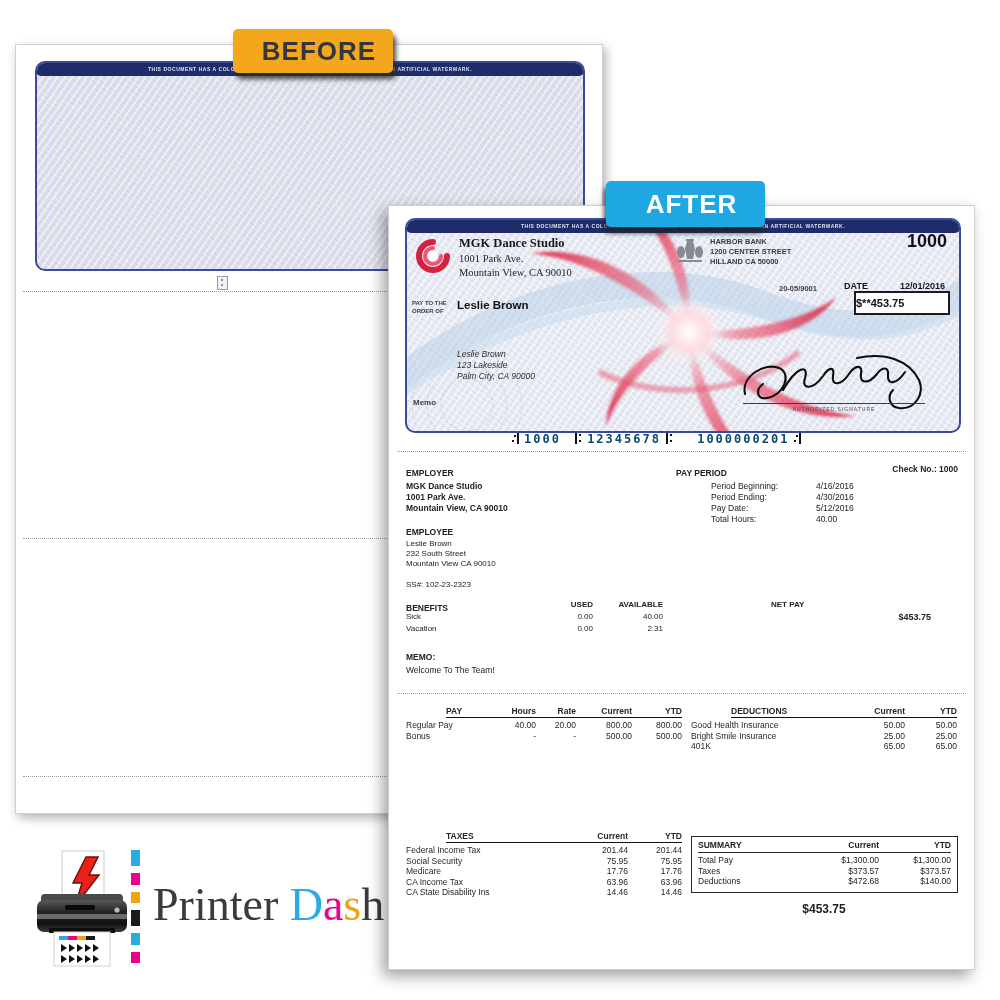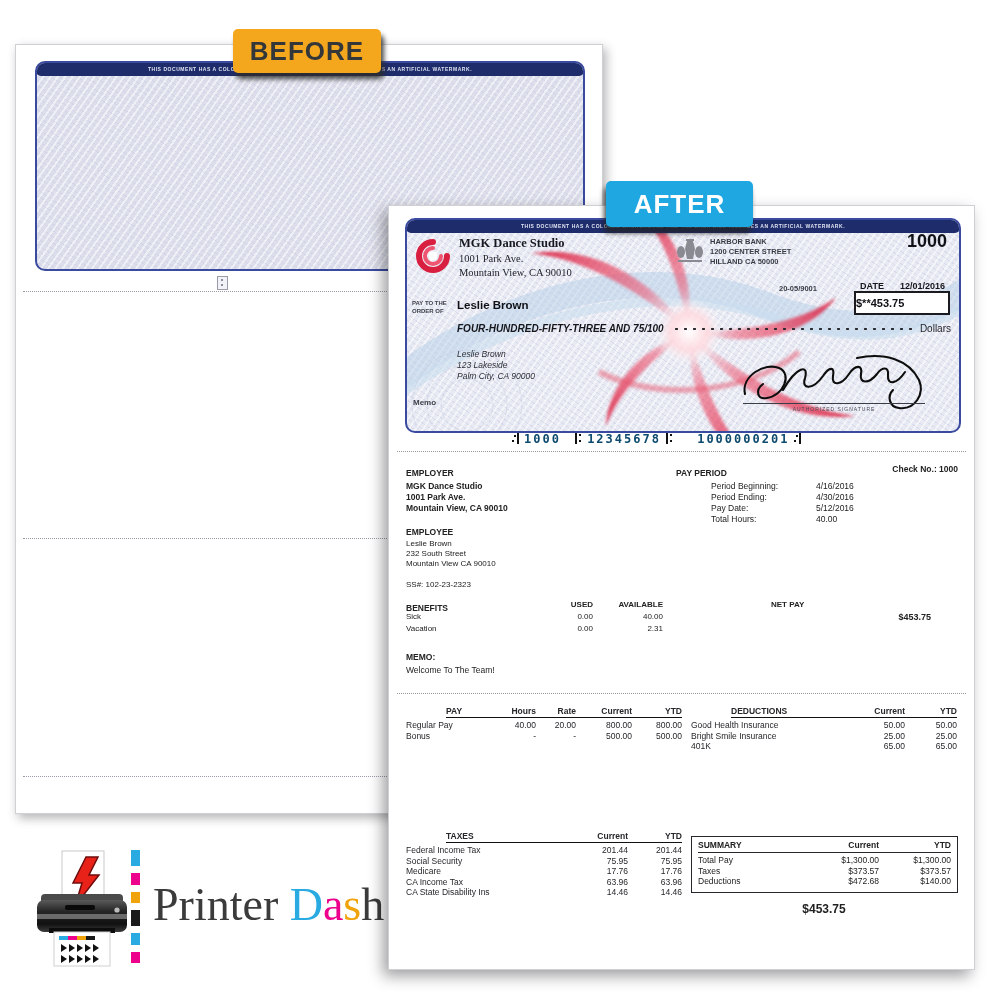--- a/index.html
+++ b/index.html
@@ -29,41 +29,41 @@
   .after-panel > div:not(.sec-banner), .after-panel > svg.small-icon{z-index:3;}
 
   
   .reg-mark{position:absolute;left:201px;top:231px;width:9px;height:12px;border:1px solid #9a9aa8;background:#f2f3f8;}
   .reg-mark::after{content:"";position:absolute;left:3px;top:2px;width:2px;height:2px;background:#8b8b9a;box-shadow:0 5px 0 #8b8b9a;}
   .perf{position:absolute;left:7px;right:7px;border-top:1px dotted #9a9aa5;}
   .perf1{top:246px}.perf2{top:493px}.perf3{top:731px}
 
   
   .tag{position:absolute;display:flex;align-items:center;justify-content:center;
-       font-weight:bold;font-size:26px;letter-spacing:1px;border-radius:5px;}
+       font-weight:bold;font-size:26px;letter-spacing:1px;border-radius:5px;padding-left:12px;}
   .before-tag{left:233px;top:29px;width:148px;height:44px;background:#f4a71d;color:#33373a;z-index:3;
        box-shadow:3px 6px 5px rgba(45,45,45,.85);}
   .after-tag{left:606px;top:181px;width:147px;height:46px;background:#1ea7e0;color:#fff;z-index:4;
        box-shadow:-2px 6px 5px rgba(35,35,35,.8);}
   .callout{left:458px;top:527px;width:424px;height:74px;background:#29a8e0;border-radius:8px;z-index:5;
        color:#fff;font-weight:bold;font-size:16.5px;line-height:24px;text-align:center;
        display:flex;flex-direction:column;justify-content:center;
        box-shadow:-5px 8px 6px rgba(25,25,25,.8);}
 
   
   .payer-logo{position:absolute;left:6px;top:16px;}
   .payer-name{position:absolute;left:52px;top:16px;font-size:12.5px;font-weight:bold;color:#16181f;}
   .payer-a1{position:absolute;left:52px;top:33px;font-size:10.5px;color:#23252e;}
   .payer-a2{position:absolute;left:52px;top:47px;font-size:10.5px;color:#23252e;}
   .bank-crest{position:absolute;left:268px;top:19px;}
   .bank-block{position:absolute;left:303px;top:17px;font-size:7.5px;font-weight:bold;color:#3a3d46;line-height:10px;}
   .fraction{position:absolute;left:372px;top:64px;font-size:7.5px;font-weight:bold;color:#3a3d46;}
   .check-number{position:absolute;right:12px;top:11px;font-size:18px;font-weight:bold;color:#101116;}
   .date-row{position:absolute;right:14px;top:61px;font-size:9px;color:#15161c;}
-  .date-label{font-weight:bold;margin-right:16px;}
+  .date-label{font-weight:bold;margin-right:32px;}
   .date-value{font-weight:bold;}
   .payto{position:absolute;left:5px;top:79px;font-size:6px;font-weight:bold;color:#3c3f49;line-height:8px;}
   .payee-name{position:absolute;left:50px;top:79px;font-size:11.5px;font-weight:bold;color:#101116;}
   .amount-box{position:absolute;right:9px;top:71px;width:88px;height:20px;border:2px solid #1a1a1f;background:#fff;
       font-size:11px;font-weight:bold;text-align:left;line-height:20px;padding-right:4px;color:#101116;}
   .words-row{position:absolute;left:50px;top:103px;width:494px;display:flex;align-items:baseline;}
   .amount-words{font-size:10px;font-weight:bold;font-style:italic;color:#15161c;white-space:nowrap;}
   .dotfill{flex:1;height:4px;margin:0 8px;align-self:center;
       background-image:radial-gradient(circle,#2a2a2e 1.1px,rgba(0,0,0,0) 1.3px);
       background-size:9px 4px;background-repeat:repeat-x;background-position:left center;}
@@ -223,25 +223,20 @@
         <span class="date-label">DATE</span><span class="date-value">12/01/2016</span>
       </div>
 
       <div class="payto">
         <div>PAY TO THE</div>
         <div>ORDER OF</div>
       </div>
       <div class="payee-name">Leslie Brown</div>
       <div class="amount-box">$**453.75</div>
 
-      <div class="words-row">
-        <span class="amount-words">FOUR-HUNDRED-FIFTY-THREE AND 75/100</span>
-        <span class="dotfill"></span>
-        <span class="dollars">Dollars</span>
-      </div>
 
       <div class="payee-addr">
         <div>Leslie Brown</div>
         <div>123 Lakeside</div>
         <div>Palm City, CA 90000</div>
       </div>
 
       <div class="memo-label">Memo</div>
 
       <div class="sig-block">

